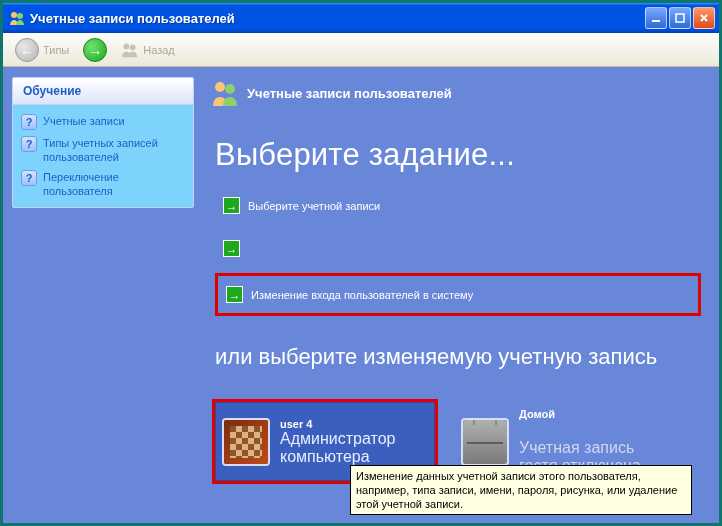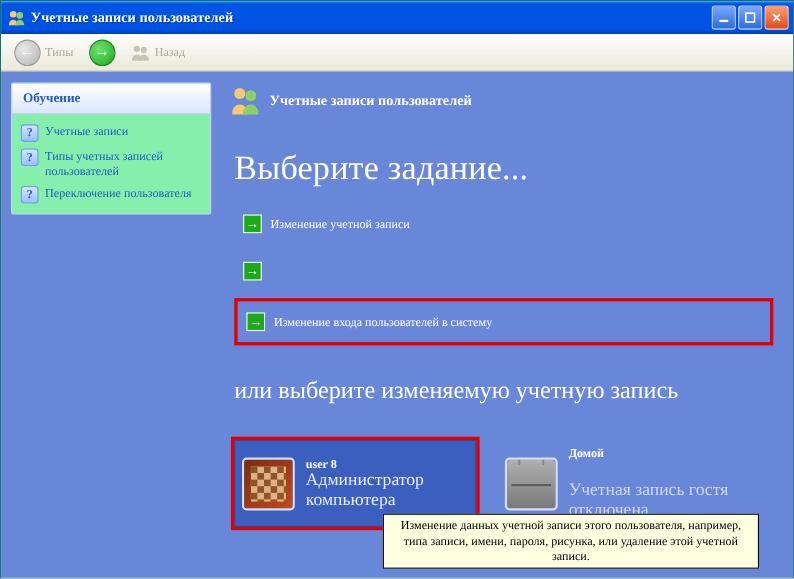--- a/index.html
+++ b/index.html
@@ -1,17 +1,17 @@
 <!DOCTYPE html>
 <html><head>
 <meta charset="utf-8">
 <style>
   * { box-sizing: border-box; margin: 0; padding: 0; }
   body { font-family: Tahoma, Verdana, sans-serif; font-size: 11px; background: #fff; }
-  .window { width: 722px; height: 526px; border: 1px solid #0f766e; display: flex; flex-direction: column; background: #fff; font-family: Liberation Serif, serif; }
+  .window { width: 722px; height: 526px; border: 3px solid #0f766e; display: flex; flex-direction: column; background: #fff; }
   
   
   .titlebar { height: 30px; background: linear-gradient(to bottom,#3a95ff 0%,#0054e3 8%,#0054e3 85%,#003db7 100%); display: flex; align-items: center; padding: 0 4px 0 6px; color: #fff; }
   .titlebar .app-icon { width:16px; height:16px; display:flex; align-items:center; justify-content:center; margin-right:5px;}
   .titlebar .title { font-weight: bold; font-size: 13px; flex: 1; text-shadow: 1px 1px 1px rgba(0,0,0,.3); }
   .win-btns { display:flex; gap:2px; }
   .win-btn { width:22px; height:22px; border-radius:3px; border:1px solid rgba(255,255,255,.6); display:flex; align-items:center; justify-content:center; font-weight:bold; color:#fff; font-size:12px; }
   .win-btn.min, .win-btn.max { background: linear-gradient(to bottom,#7ba7ff,#2b6bd8); }
   .win-btn.close { background: linear-gradient(to bottom,#ff9b6f,#e04b1a); }
   
@@ -20,21 +20,21 @@
   .tb-btn { display:flex; align-items:center; gap:4px; color:#666; font-size:11px; padding:2px 4px;}
   .tb-btn.disabled { color:#aca899;}
   .tb-arrow { width:24px; height:24px; border-radius:50%; display:flex; align-items:center; justify-content:center; font-size:14px; color:#fff; font-weight:bold;}
   .tb-arrow.back { background: radial-gradient(circle at 35% 35%,#e8e8e8,#b5b5b5); border:1px solid #9a9a9a;}
   .tb-arrow.fwd  { background: radial-gradient(circle at 35% 35%,#6fe26f,#1ea81e); border:1px solid #168516;}
   .home-icon { width:18px; height:18px; display:flex; align-items:center; justify-content:center;}
 
   
   .body { flex:1; display:flex; background:#6887d8; overflow:hidden;}
   .sidebar-col { width: 200px; padding:10px 9px; }
-  .sidebox { background:#86efac; border:1px solid #c6d3f7; border-radius:2px; overflow:hidden;}
+  .sidebox { background:#7dd3fc; border:1px solid #c6d3f7; border-radius:2px; overflow:hidden;}
   .sidebox-header { background: linear-gradient(to bottom,#fff,#dbe5fb); color:#215dc6; font-weight:bold; font-size:12px; padding:6px 10px; border-bottom:1px solid #c6d3f7;}
   .sidebox-body { padding:6px 8px;}
   .sidelink { display:flex; align-items:flex-start; gap:6px; color:#215dc6; padding:3px 0; line-height:14px; cursor:pointer;}
   .sidelink .q { width:16px; height:16px; border-radius:3px; background:linear-gradient(to bottom,#d3e4ff,#9cc0ff); border:1px solid #6d9de8; color:#215dc6; font-weight:bold; display:flex; align-items:center; justify-content:center; font-size:11px; flex:0 0 16px;}
   
   .main { flex:1; padding:12px 18px 8px 8px; color:#fff; position:relative; display:flex; flex-direction:column; overflow:hidden;}
   .page-header { display:flex; align-items:center; gap:8px; margin-bottom:22px;}
   .page-header .ico { width:28px; height:28px;}
   .page-header h2 { font-size:13px; font-weight:bold;}
   h1.big { font-size:31px; font-weight:normal; margin:8px 0 18px 4px; letter-spacing:.2px;}
@@ -54,21 +54,21 @@
   .account .meta .role { font-size:16px; color:#e9edff;}
   .account.guest .meta .role { color:#d0d7f0;margin-top:19px;}
   
   .chess { width:100%; height:100%; background:linear-gradient(135deg,#7a2c10,#c2491b); position:relative;}
   .chess::before { content:""; position:absolute; inset:6px; background:
       repeating-conic-gradient(#e9c799 0 25%, #8b5a2b 0 50%) 0 0/12px 12px; opacity:.85;}
   .suitcase { width:100%; height:100%; background:linear-gradient(to bottom,#b0b0b0,#7a7a7a); border-radius:4px; position:relative;}
   .suitcase::before{content:"";position:absolute;left:10px;right:10px;top:-7px;height:10px;border:2px solid #8a8a8a;border-bottom:none;border-radius:6px 6px 0 0;}
   .suitcase::after{content:"";position:absolute;left:4px;right:4px;top:50%;height:2px;background:#5d5d5d;}
 
-  .tooltip { position:absolute; left:147px; bottom:8px; width:342px; background:#ffffe1; border:1px solid #000; color:#000; font-size:11px; padding:3px 5px; line-height:14px;text-align:center;}
+  .tooltip { position:absolute; left:147px; bottom:8px; width:342px; background:#ffffe1; border:1px solid #000; color:#000; font-size:11px; padding:3px 5px; line-height:14px;}
   
   svg { display:block;}
 </style>
 </head>
 <body>
 
 <div class="window">
 
   <div class="titlebar">
     <span class="app-icon">
@@ -153,40 +153,40 @@
             </svg>
         </span>
         <h2>Учетные записи пользователей</h2>
       </div>
 
       <h1 class="big">Выберите задание...</h1>
 
       <div class="task-list">
         <div class="task">
           <span class="arrow">→</span>
-          <span class="lbl">Изменение учетной записи</span>
+          <span class="lbl">Выберите учетной записи</span>
         </div>
         <div class="task">
           <span class="arrow">→</span>
         </div>
         <div class="task highlight">
           <span class="arrow">→</span>
           <span class="lbl">Изменение входа пользователей в систему</span>
         </div>
       </div>
 
       <h1 class="big2">или выберите изменяемую учетную запись</h1>
 
       <div class="accounts">
         <div class="account selected">
           <div class="pic">
               <div class="chess"></div>
             </div>
           <div class="meta">
-            <div class="name">user 8</div>
+            <div class="name">user 4</div>
             <div class="role">Администратор компьютера</div>
           </div>
         </div>
         <div class="account guest">
           <div class="pic">
               <div class="suitcase"></div>
             </div>
           <div class="meta">
             <div class="name">Домой</div>
             <div class="role">Учетная запись гостя отключена</div>

